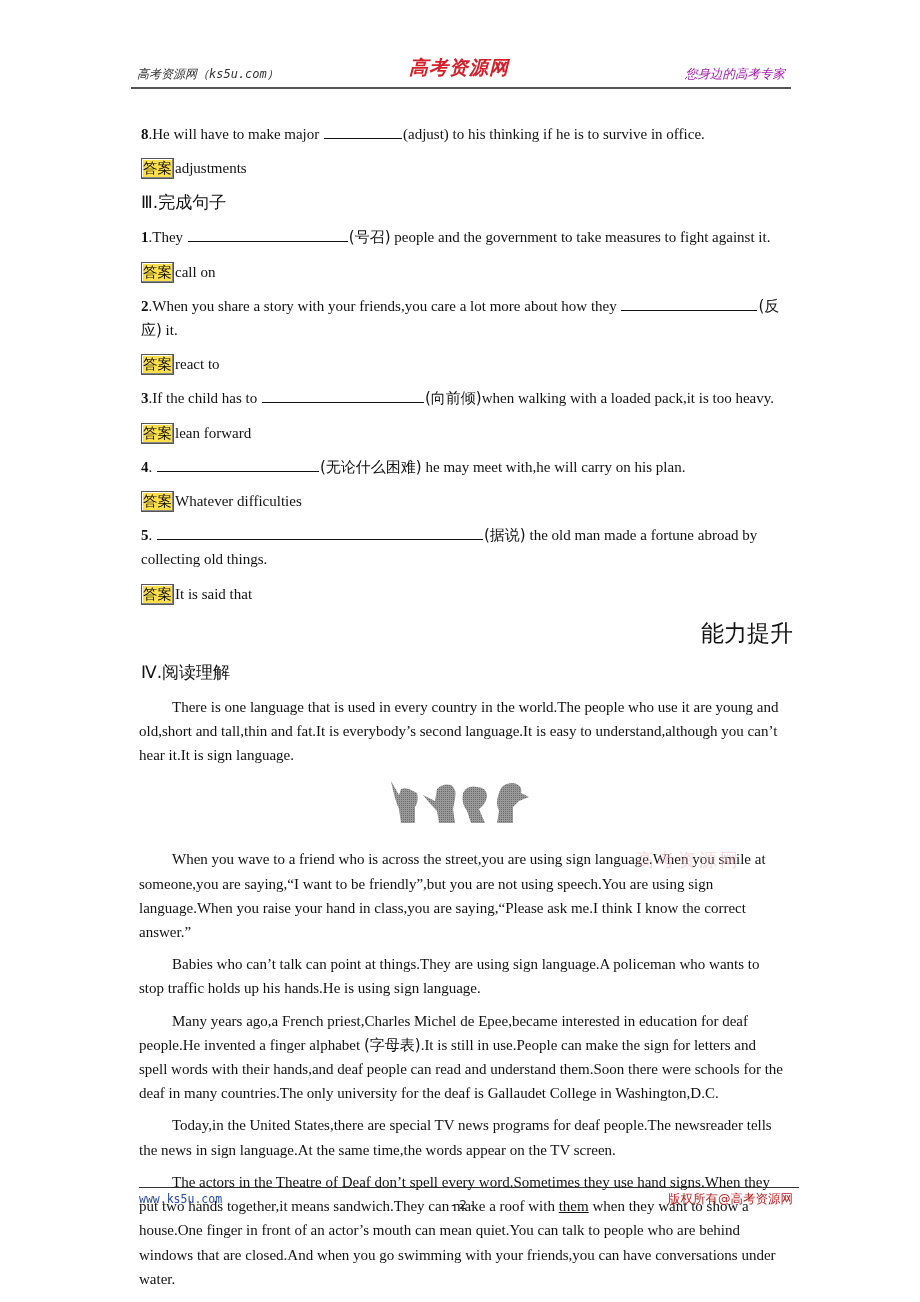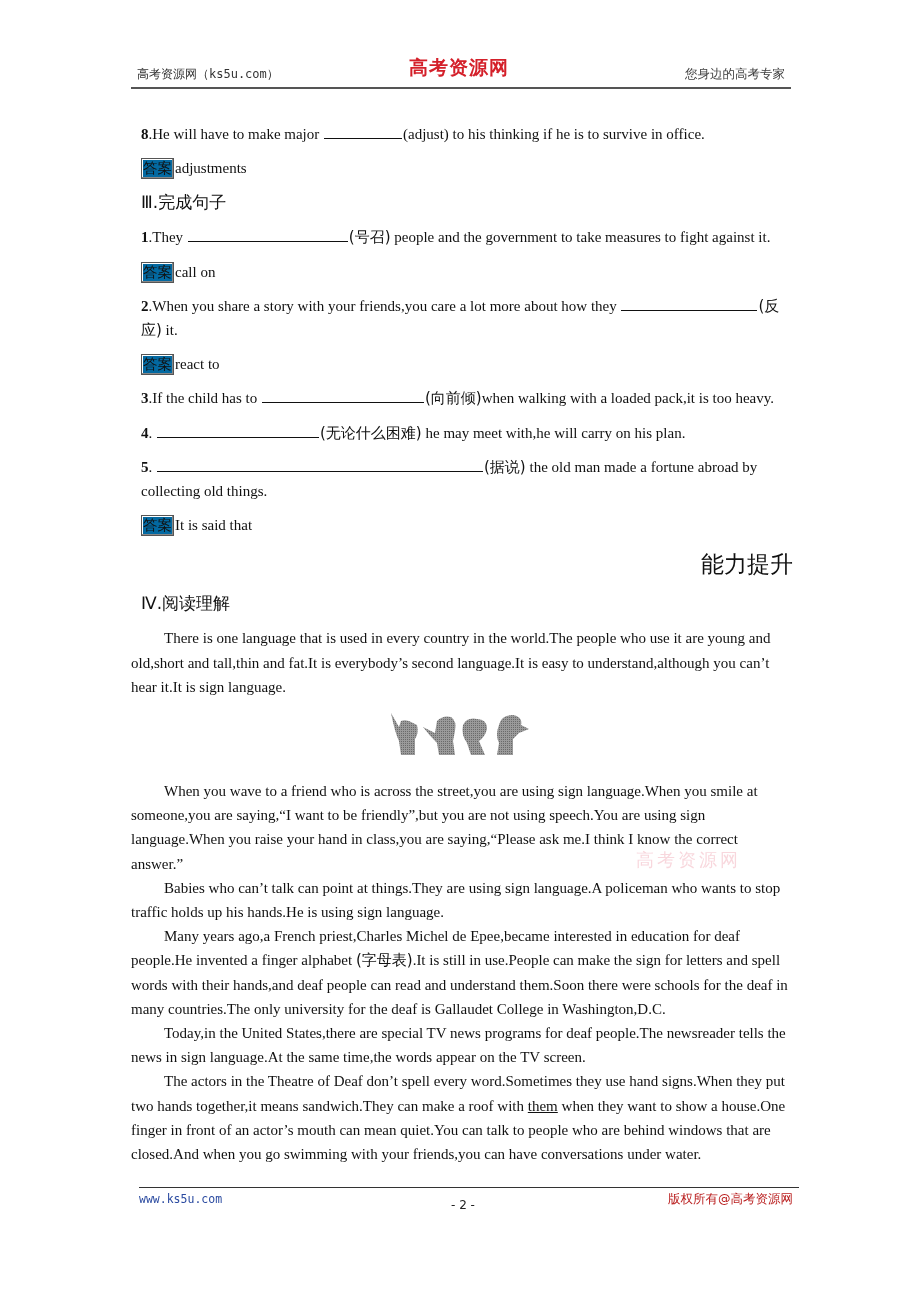--- a/index.html
+++ b/index.html
@@ -4,61 +4,62 @@
   <style>
     html, body { margin: 0; padding: 0; background: #ffffff; }
     body {
       width: 920px; height: 1302px; position: relative; overflow: hidden;
       font-family: "Liberation Serif", "DejaVu Serif", serif;
       color: #111;
     }
     .page-header {
       position: absolute; left: 131px; top: 55px; width: 660px; height: 32px;
       border-bottom: 2px solid #555;
+      font-style: italic;
     }
     .hdr-left {
       position: absolute; left: 6px; bottom: 4px;
       font-family: "DejaVu Sans Mono", "Liberation Mono", monospace;
       font-size: 12px; color: #333;
     }
     .hdr-center {
       position: absolute; left: 278px; top: 0px;
       font-family: "DejaVu Serif", "Liberation Serif", serif;
       font-size: 19px; color: #d4202a; font-weight: bold; letter-spacing: 1px;
     }
     .hdr-right {
       position: absolute; right: 6px; bottom: 4px;
-      font-family: "DejaVu Sans", sans-serif; font-size: 12.5px; color: #404040; margin-top: 44px;
+      font-family: "DejaVu Sans", sans-serif; font-size: 12.5px; color: #a21caf; margin-top: 44px;
     }
     .content {
       position: absolute; left: 131px; top: 112px; width: 662px;
       font-size: 15px; line-height: 24.2px;
     }
     .line { margin: 10px; white-space: normal; }
     .qnum { font-weight: bold; }
     .blank {
       display: inline-block; border-bottom: 1px solid #111;
       height: 14px; vertical-align: baseline; margin: 0 1px;
     }
     .badge {
       display: inline-block; font-family: "DejaVu Sans", sans-serif;
       font-size: 14.5px; line-height: 19px; padding: 0 1px;
-      background: #0369a1; border: 1px solid #555;
+      background: #fde047; border: 1px solid #555;
       box-shadow: inset -1px -1px 0 #888, inset 1px 1px 0 #fff;
       vertical-align: baseline; margin-right: 1px;
     }
     .section-title {
       font-family: "DejaVu Sans", sans-serif; font-size: 17px; line-height: 24px;
     }
     .section-title .roman { font-family: "Liberation Serif", serif; }
     .big-title {
       text-align: right; font-family: "DejaVu Sans", sans-serif;
       font-size: 23px; line-height: 34px; margin: 6px 0 4px 0;
     }
-    .para { text-indent: 33px; margin: 0; }
+    .para { text-indent: 33px; margin: 8px; }
     .cjk { font-family: "DejaVu Sans", sans-serif; font-size: 15px; }
     .u { text-decoration: underline; }
     .figure {
       height: 60px; margin: 8px 0 12px 0; display: flex; justify-content: center;
     }
     .watermark {
       position: absolute; left: 636px; top: 848px;
       font-family: "DejaVu Sans", sans-serif; font-size: 18px;
       color: #f3b8c2; opacity: 0.55; letter-spacing: 3px;
     }
@@ -112,23 +113,29 @@
   <p class="line">
     <span class="qnum">2</span><span>.When you share a story with your friends,you care a lot more about how they </span><span class="blank" style="width:136px"></span><span class="cjk">(反应)</span><span> it.</span>
   </p>
   <p class="line">
     <span class="badge">答案</span><span>react to</span>
   </p>
 
   <p class="line">
     <span class="qnum">3</span><span>.If the child has to </span><span class="blank" style="width:162px"></span><span class="cjk">(向前倾)</span><span>when walking with a loaded pack,it is too heavy.</span>
   </p>
+  <p class="line">
+    <span class="badge">答案</span><span>lean forward</span>
+  </p>
 
   <p class="line">
     <span class="qnum">4</span><span>. </span><span class="blank" style="width:162px"></span><span class="cjk">(无论什么困难)</span><span> he may meet with,he will carry on his plan.</span>
+  </p>
+  <p class="line">
+    <span class="badge">答案</span><span>Whatever difficulties</span>
   </p>
 
   <p class="line">
     <span class="qnum">5</span><span>. </span><span class="blank" style="width:326px"></span><span class="cjk">(据说)</span><span> the old man made a fortune abroad by collecting old things.</span>
   </p>
   <p class="line">
     <span class="badge">答案</span><span>It is said that</span>
   </p>
 
   <div class="big-title">能力提升</div>

